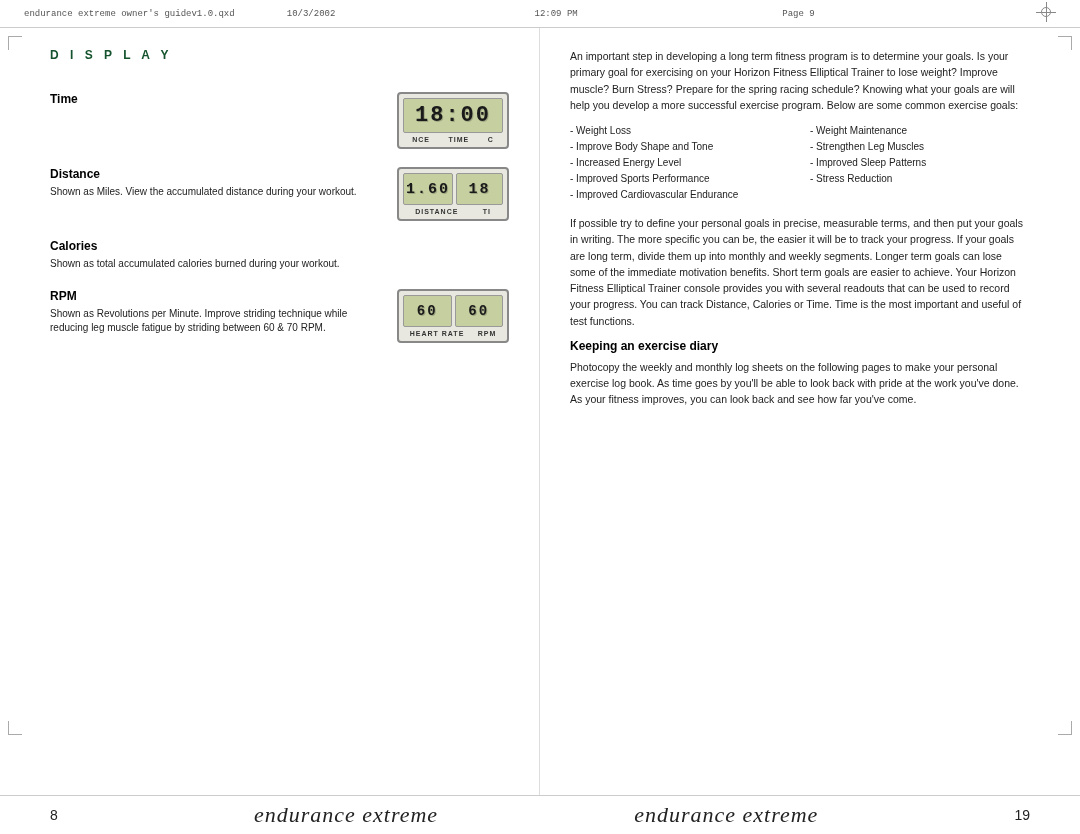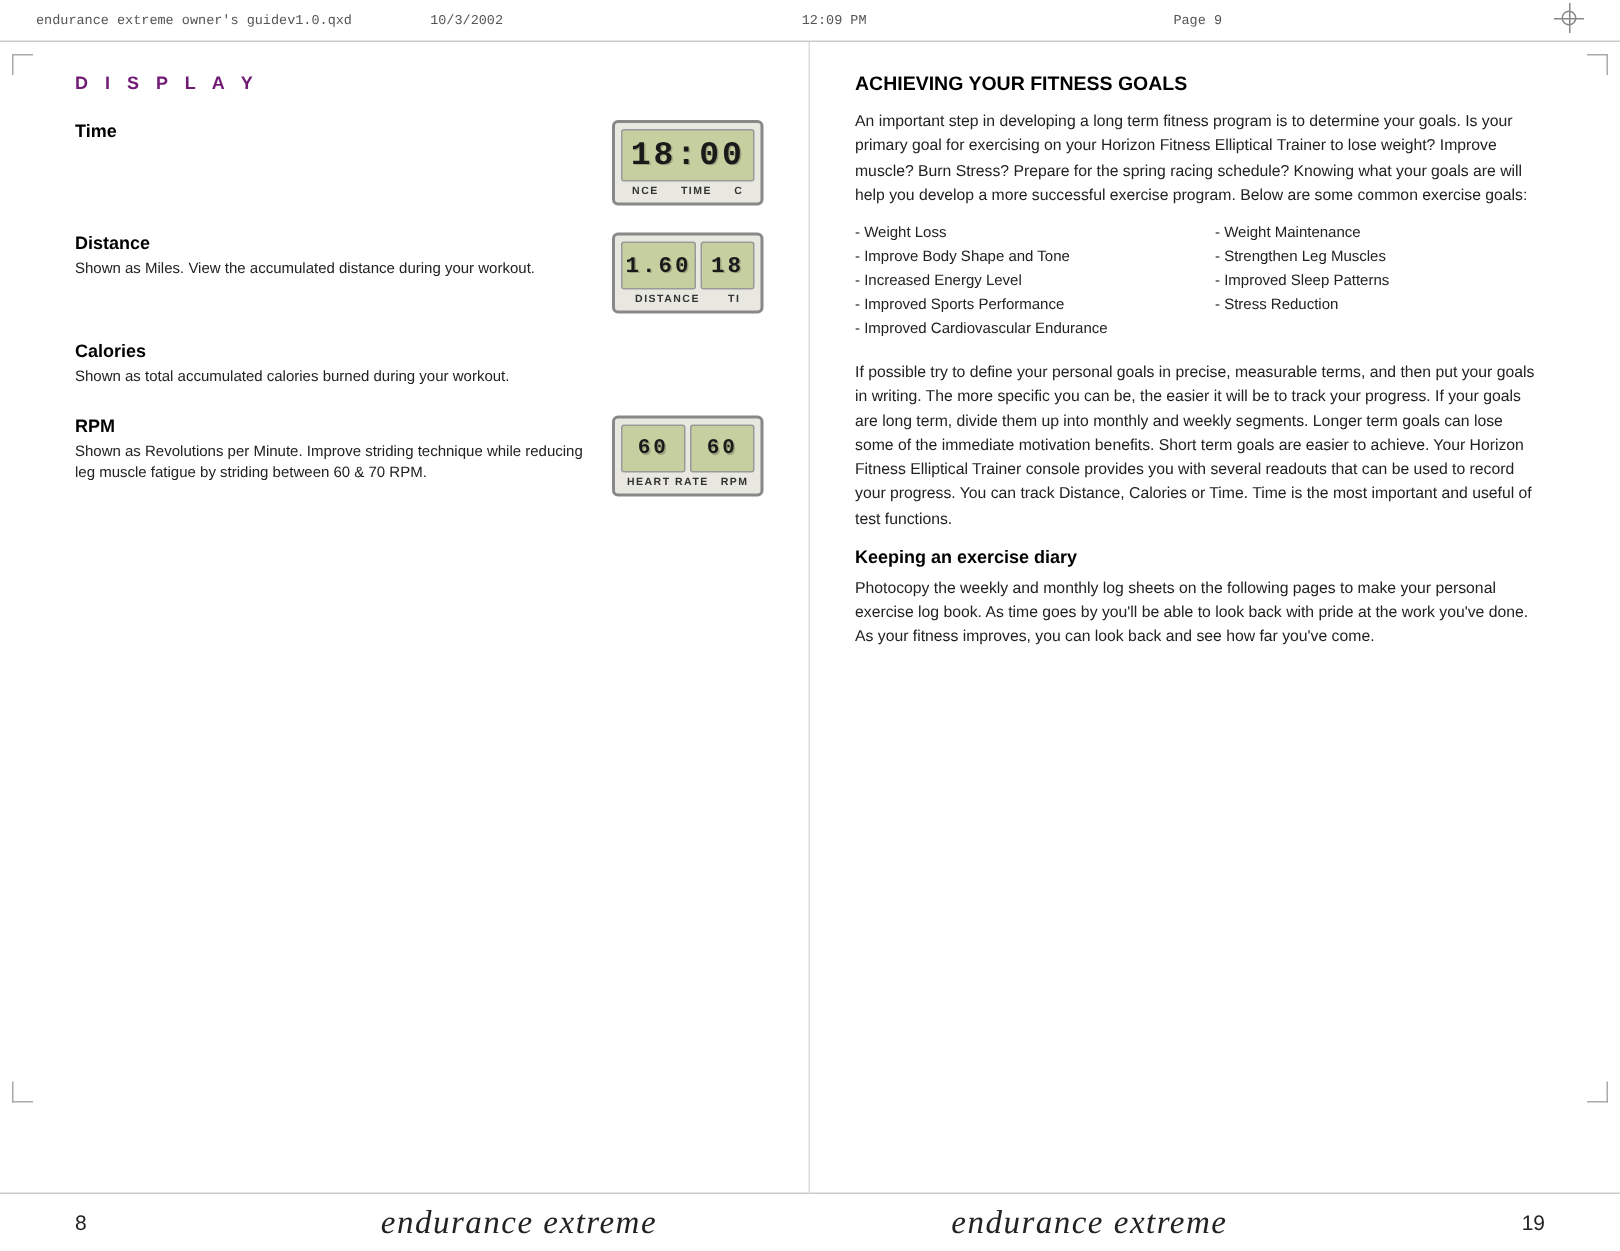--- a/index.html
+++ b/index.html
@@ -56,22 +56,22 @@
     .corner-tr { top: 8px; right: 8px; border-top: 1px solid #aaa; border-right: 1px solid #aaa; }
     .corner-bl { bottom: 60px; left: 8px; border-bottom: 1px solid #aaa; border-left: 1px solid #aaa; }
     .corner-br { bottom: 60px; right: 8px; border-bottom: 1px solid #aaa; border-right: 1px solid #aaa; }
 
     
     .display-heading {
       font-family: Arial, sans-serif;
       font-size: 12px;
       font-weight: bold;
       letter-spacing: 4px;
-      margin-bottom: 18px;
-      color: #701a75;
+      margin-bottom: 30px;
+      color: #14532d;
     }
 
     
     .display-item {
       display: flex;
       align-items: flex-start;
       margin-bottom: 18px;
       gap: 16px;
     }
 
@@ -90,21 +90,21 @@
 
     .display-text p {
       font-family: Arial, sans-serif;
       font-size: 10px;
       line-height: 1.4;
       color: #222;
     }
 
     
     .lcd-panel {
-      width: 101px;
+      width: 112px;
       flex-shrink: 0;
       border: 2px solid #888;
       border-radius: 4px;
       background: #e8e8e0;
       padding: 4px;
       position: relative;
     }
 
     .lcd-screen {
       background: #c5cfa0;
@@ -371,21 +371,20 @@
             <span>RPM</span>
           </div>
         </div>
       </div>
     </div>
 
     <div class="right-page">
       <div class="corner-mark corner-tr"></div>
       <div class="corner-mark corner-br"></div>
 
-      <div class="section-heading">ACHIEVING YOUR FITNESS GOALS</div>
 
       <p>An important step in developing a long term fitness program is to determine your goals. Is your primary goal for exercising on your Horizon Fitness Elliptical Trainer to lose weight? Improve muscle? Burn Stress? Prepare for the spring racing schedule? Knowing what your goals are will help you develop a more successful exercise program. Below are some common exercise goals:</p>
 
       <div class="goals-columns">
         <div class="goals-col">
           <ul>
             <li>Weight Loss</li>
             <li>Improve Body Shape and Tone</li>
             <li>Increased Energy Level</li>
             <li>Improved Sports Performance</li>

